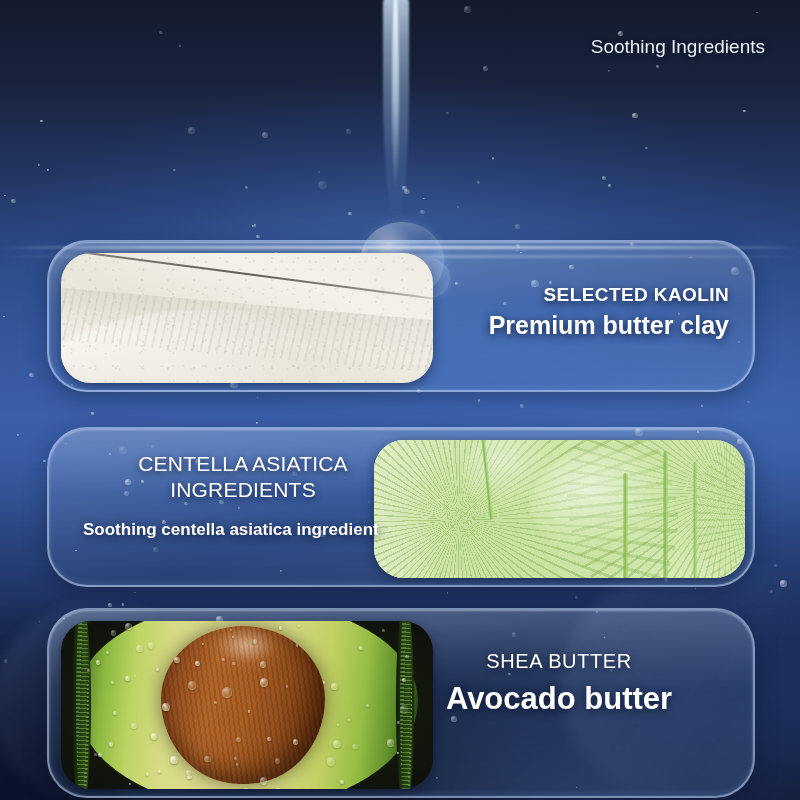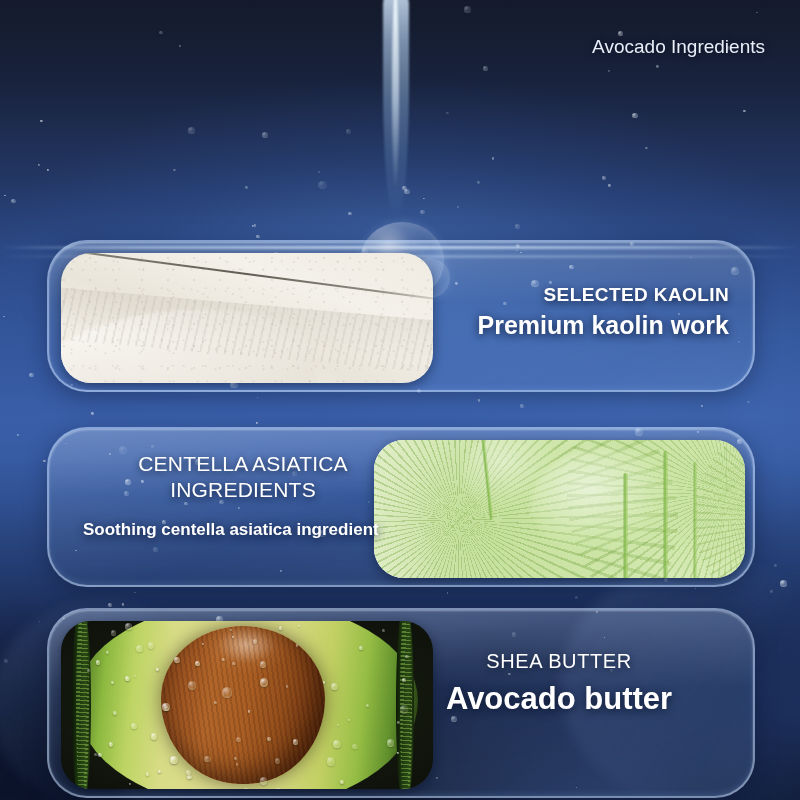--- a/index.html
+++ b/index.html
@@ -487,34 +487,34 @@
       <div class="drop" style="left:256.6px;top:396.7px;width:1.5px;height:1.4px;opacity:0.58;"></div>
       <div class="drop" style="left:519.6px;top:403.8px;width:4.9px;height:4.6px;opacity:0.49;"></div>
       <div class="drop" style="left:736.6px;top:438.5px;width:5.6px;height:5.3px;opacity:0.67;"></div>
       <div class="drop" style="left:575.6px;top:786.6px;width:1.6px;height:1.5px;opacity:0.63;"></div>
       <div class="drop" style="left:463.7px;top:6.2px;width:7.6px;height:7.1px;opacity:0.37;"></div>
       <div class="drop" style="left:162.7px;top:650.4px;width:8.8px;height:8.2px;opacity:0.72;"></div>
       <div class="drop" style="left:349.1px;top:375.4px;width:3.3px;height:3.1px;opacity:0.52;"></div>
       <div class="drop" style="left:256.2px;top:422.2px;width:1.5px;height:1.4px;opacity:0.80;"></div>
     </div>
 
-  <div class="corner-label">Avocado Ingredients</div>
+  <div class="corner-label">Soothing Ingredients</div>
 
   <div class="card" id="card1">
     <div class="photo" id="photo1">
       <div class="kaolin">
         <div class="kaolin-mound"></div>
         <div class="kaolin-ridge"></div>
         <div class="kaolin-crack"></div>
         <div class="kaolin-grain"></div>
       </div>
     </div>
     <div class="card-text" id="text1">
       <div class="eyebrow">SELECTED KAOLIN</div>
-      <div class="title">Premium kaolin work</div>
+      <div class="title">Premium butter clay</div>
     </div>
   </div>
 
   <div class="card" id="card3">
     <div class="photo" id="photo3">
       <div class="avocado">
         <div class="avo-flesh"></div>
         <div class="avo-skin" style="left:3%;"></div>
         <div class="avo-skin-bump" style="left:4%;"></div>
         <div class="avo-skin" style="left:90%;"></div>

